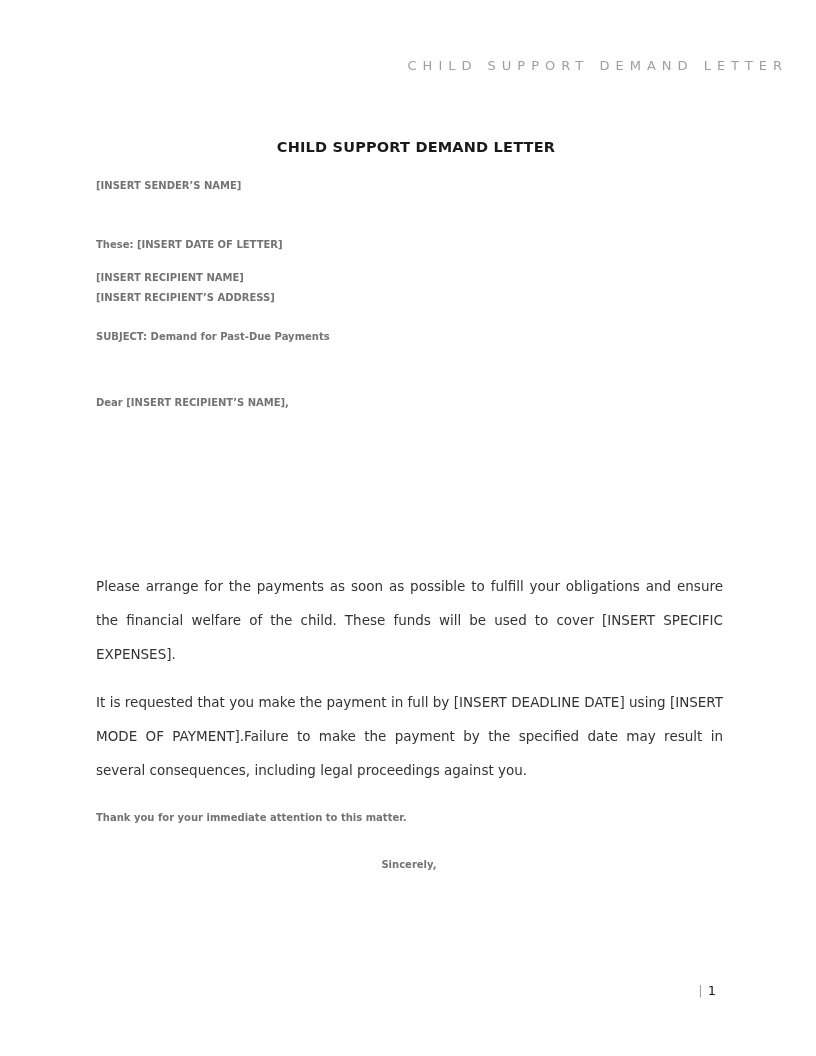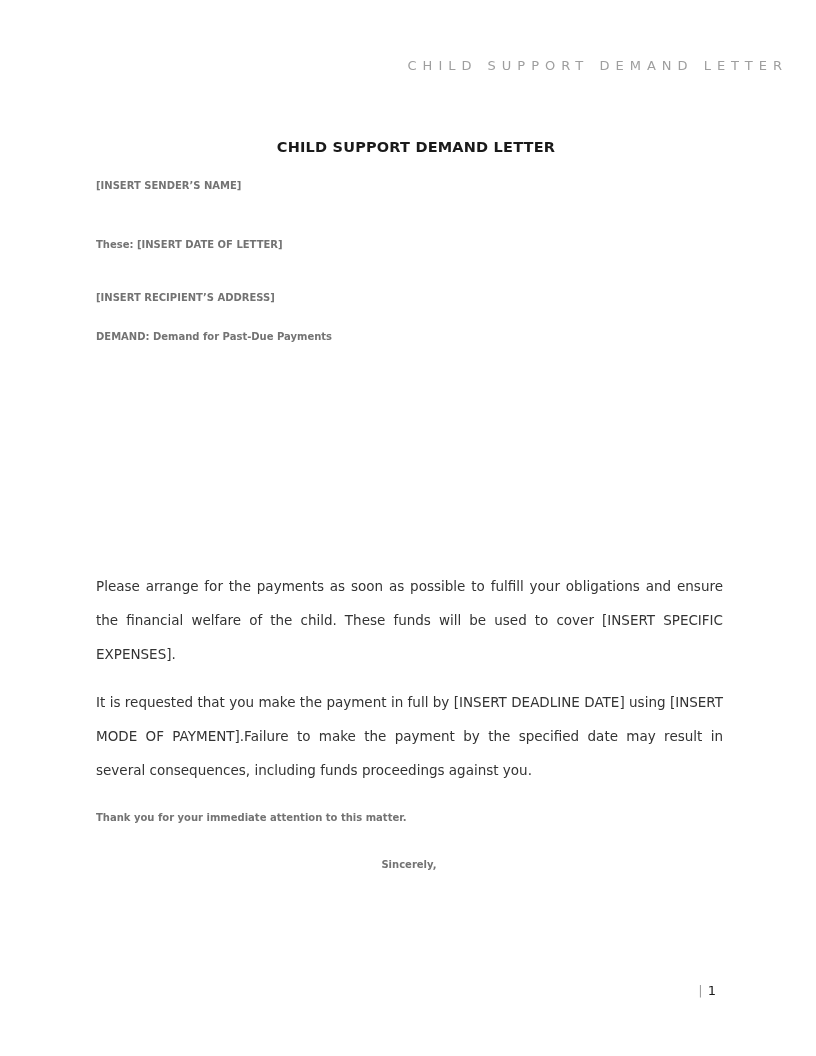--- a/index.html
+++ b/index.html
@@ -99,30 +99,32 @@
 
   <div class="running-header">CHILD SUPPORT DEMAND LETTER</div>
 
   <div class="doc-title">CHILD SUPPORT DEMAND LETTER</div>
 
   <div class="line sender-name">[INSERT SENDER’S NAME]</div>
 
 
   <div class="line date-line">These: [INSERT DATE OF LETTER]</div>
 
+  <div class="line recipient-name">[INSERT RECIPIENT NAME]</div>
 
   <div class="line recipient-address">[INSERT RECIPIENT’S ADDRESS]</div>
 
-  <div class="line subject-line">DEMAND: Demand for Past-Due Payments</div>
+  <div class="line subject-line">SUBJECT: Demand for Past-Due Payments</div>
 
+  <div class="line salutation">Dear [INSERT RECIPIENT’S NAME],</div>
 
 
   <div class="para para-2">Please arrange for the payments as soon as possible to fulfill your obligations and ensure the financial welfare of the child. These funds will be used to cover [INSERT SPECIFIC EXPENSES].</div>
 
-  <div class="para para-3">It is requested that you make the payment in full by [INSERT DEADLINE DATE] using [INSERT MODE OF PAYMENT].Failure to make the payment by the specified date may result in several consequences, including funds proceedings against you.</div>
+  <div class="para para-3">It is requested that you make the payment in full by [INSERT DEADLINE DATE] using [INSERT MODE OF PAYMENT].Failure to make the payment by the specified date may result in several consequences, including legal proceedings against you.</div>
 
   <div class="line closing-thanks">Thank you for your immediate attention to this matter.</div>
 
   <div class="line closing-signoff">Sincerely,</div>
 
   <div class="page-footer">
     <span class="separator">|</span><span>1</span>
   </div>
 
 </div>

